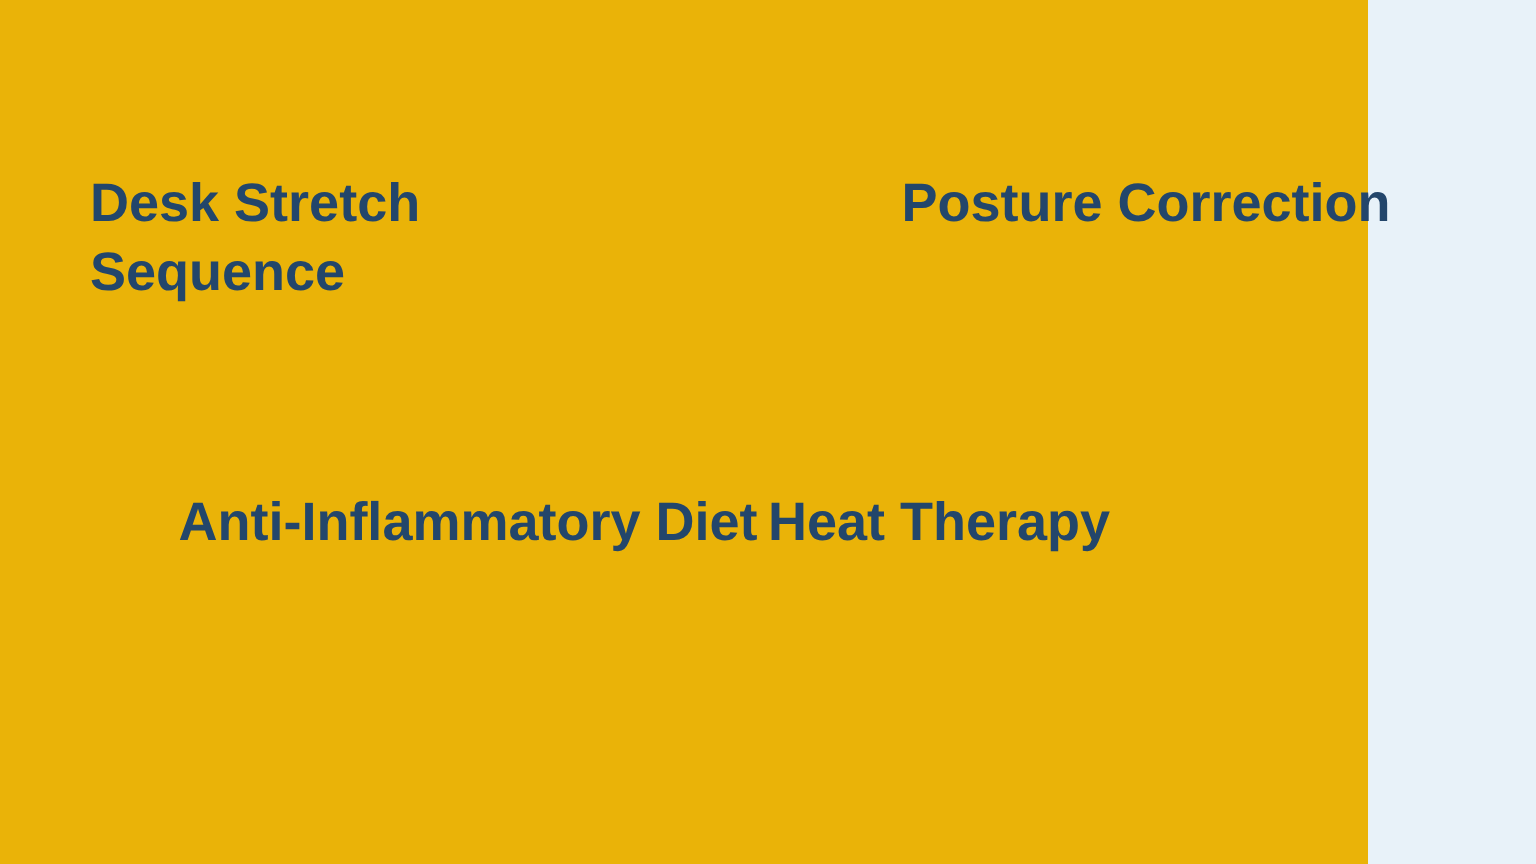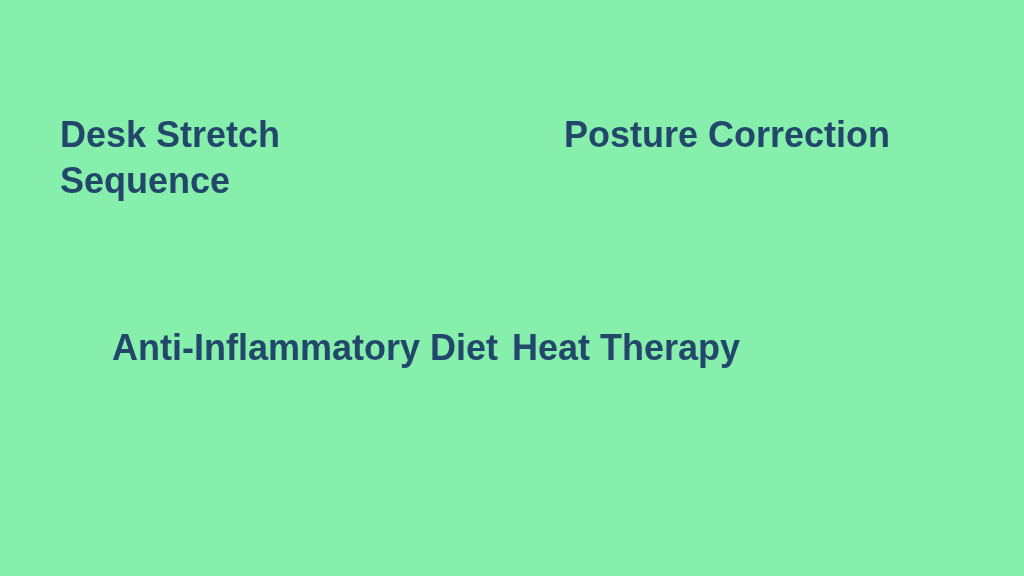--- a/index.html
+++ b/index.html
@@ -9,43 +9,43 @@
   body {
     width: 1024px;
     height: 576px;
     background: #e8f2f9;
     font-family: "Liberation Sans", sans-serif;
     overflow: hidden;
   }
 
   .canvas {
     position: relative;
-    width: 1024px;
+    width: 912px;
     height: 576px;
-    background: #86efac;
+    background: #eab308;
     box-sizing: border-box;
   }
 
   .grid {
     position: absolute;
     left: 60px;
     top: 112px;
     width: 904px;           
     display: grid;
     grid-template-columns: 1fr 1fr;
     grid-template-rows: 213px auto;
     column-gap: 0px;
   }
 
   .cell {
     display: block;
   }
 
   .cell-right {
-    text-align: left;
+    text-align: center;
   }
 
   .item-title {
     margin: 0;
     font-family: "Liberation Sans", sans-serif;
     font-size: 36px;
     font-weight: bold;
     line-height: 46px;
     color: #23466b;
     letter-spacing: 0px;

